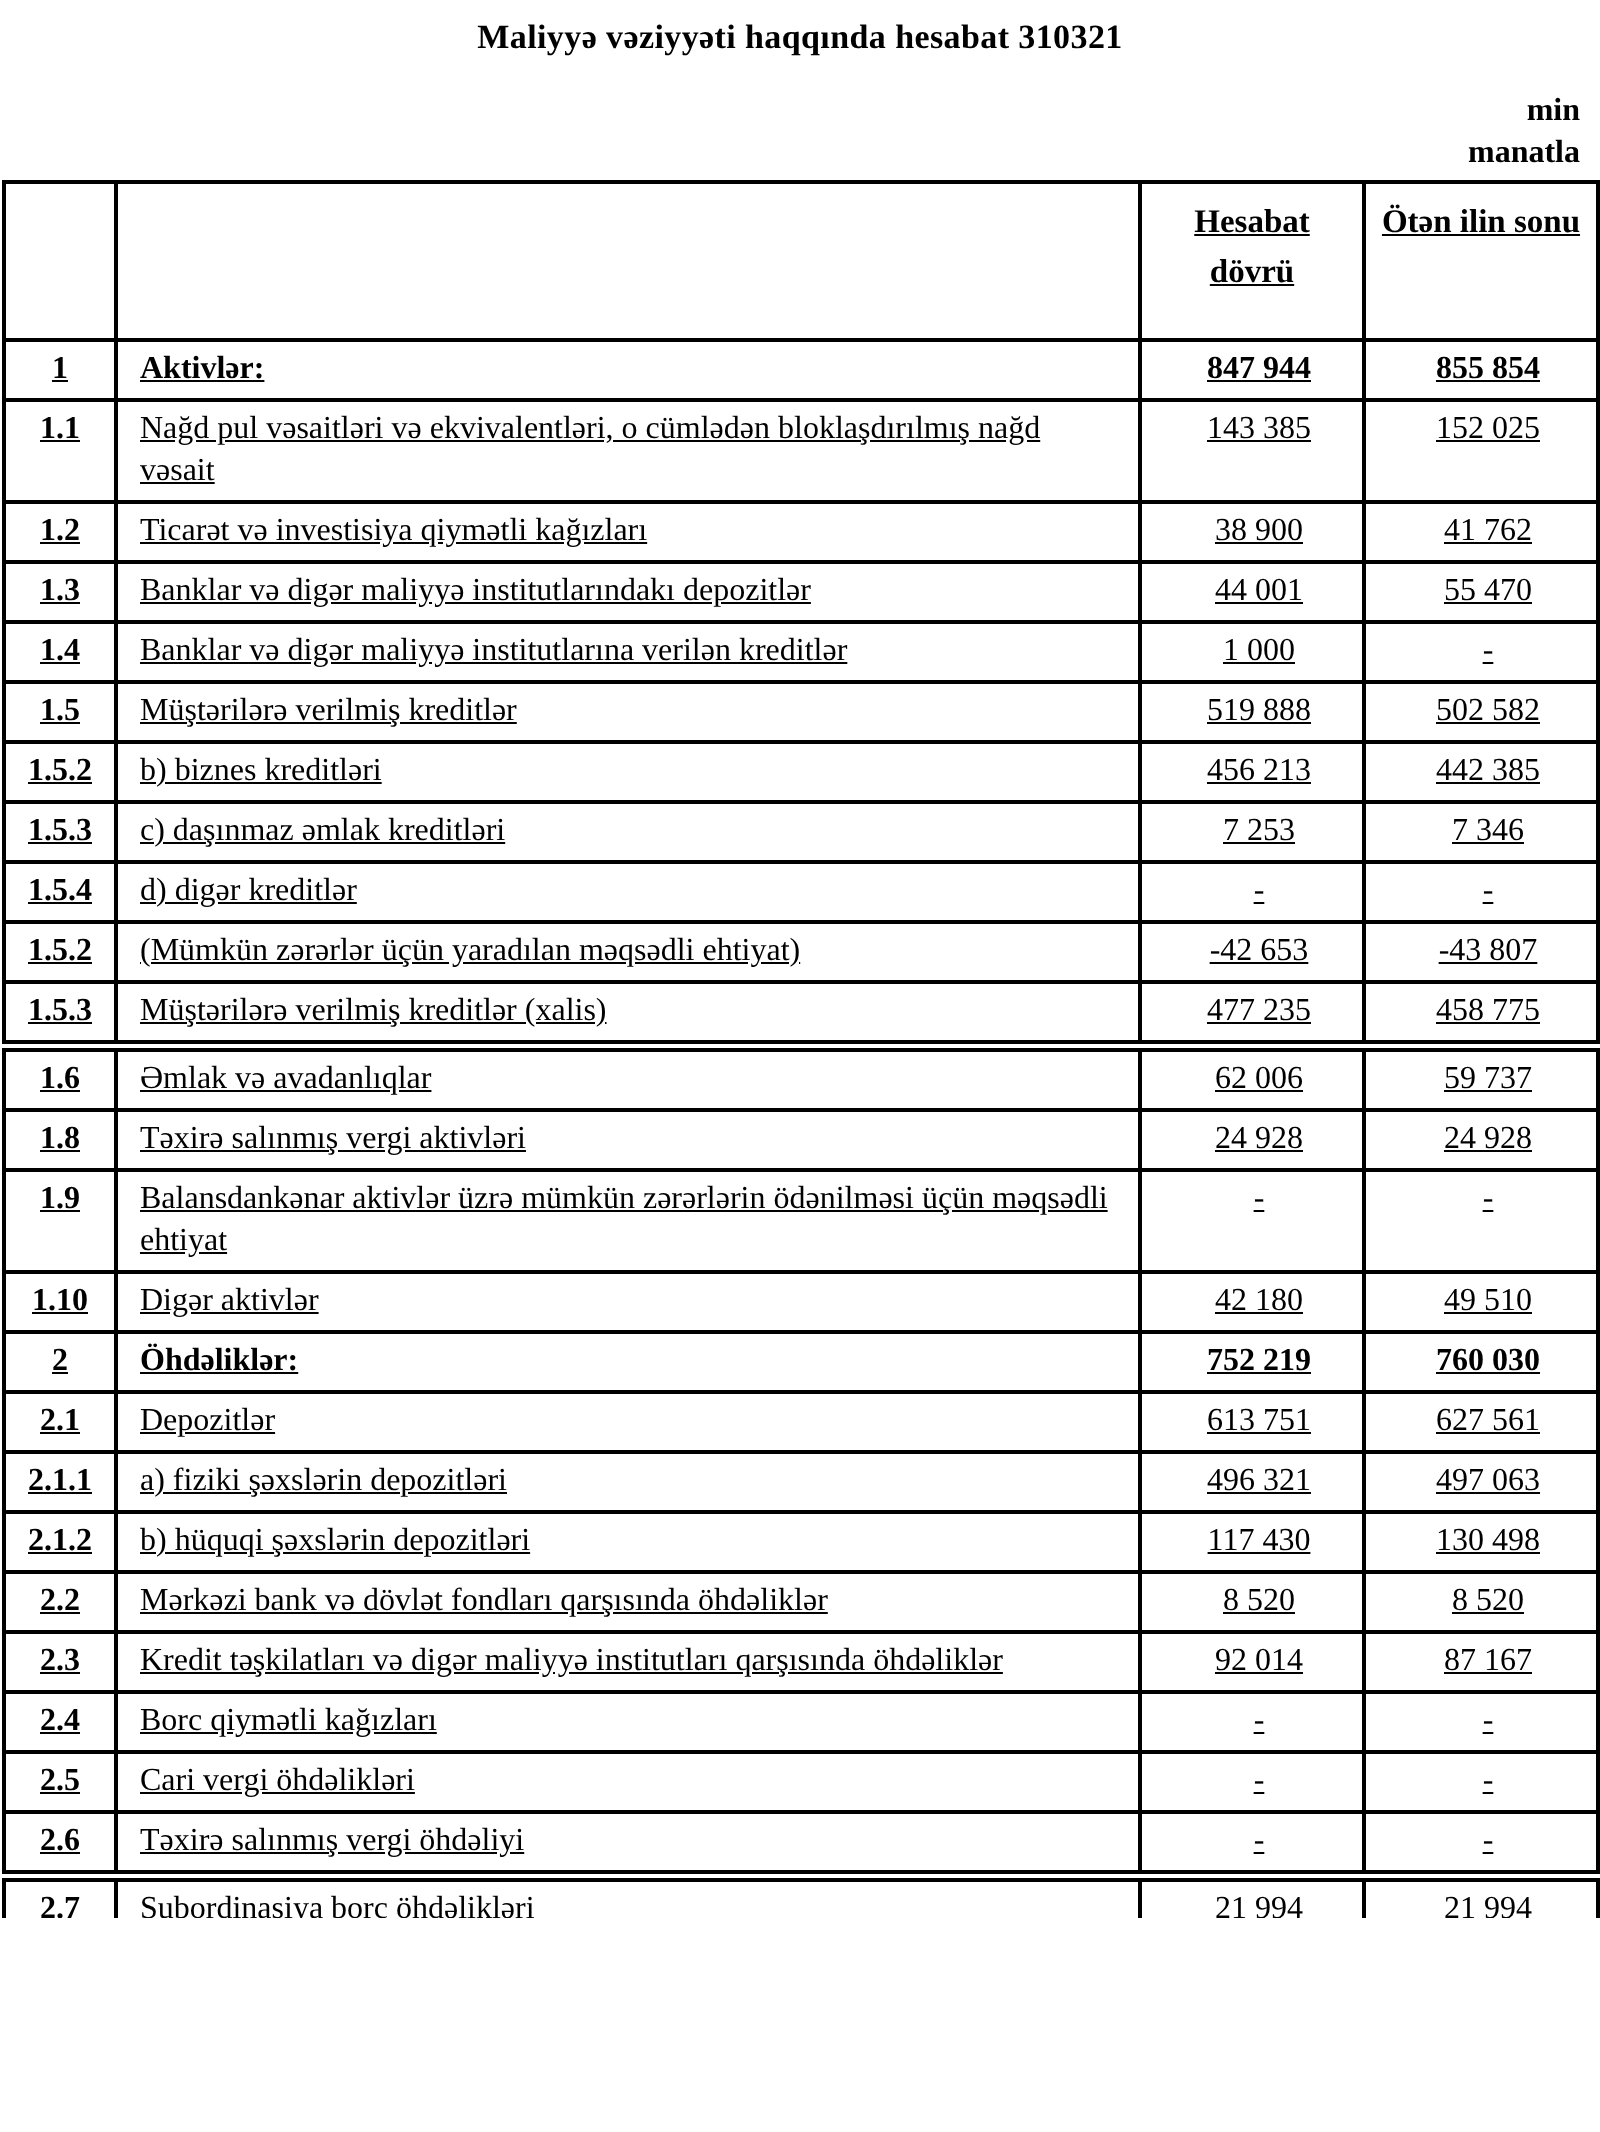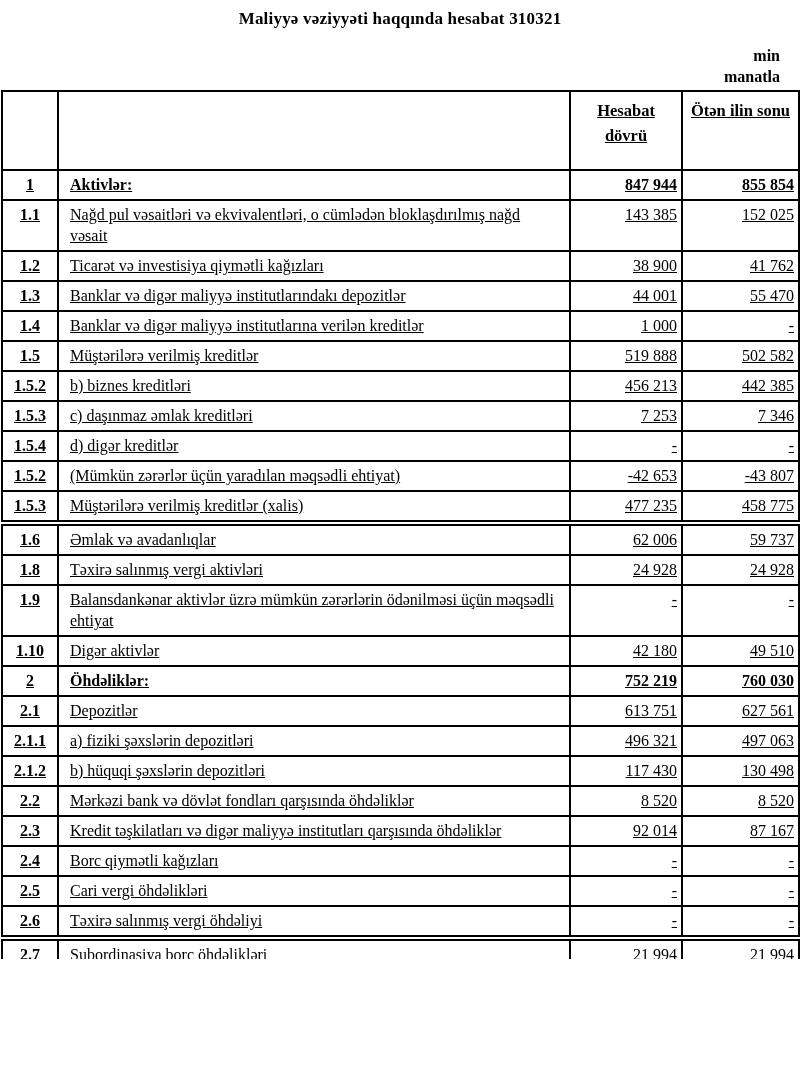--- a/index.html
+++ b/index.html
@@ -22,21 +22,21 @@
     font-size: 17px;
     line-height: 22px;
     padding-top: 8px;
     letter-spacing: 0.2px;
   }
   .unit-note {
     text-align: right;
     font-weight: bold;
     font-size: 16px;
     line-height: 21px;
-    margin: 15px 20px 3px 0;
+    margin: 15px 10px 3px 0;
   }
   table.report-table {
     border-collapse: collapse;
     table-layout: fixed;
     width: 797px;
     margin-left: 1px;
     font-size: 16px;
     text-decoration: underline;
   }
   .report-table col.c-no    { width: 56px; }
@@ -61,21 +61,21 @@
   .report-table td.no-cell {
     text-align: center;
     font-weight: bold;
     padding: 3px 2px 4px 2px;
   }
   .report-table td.label-cell {
     text-align: left;
     padding: 3px 8px 4px 11px;
   }
   .report-table td.val-cell {
-    text-align: right;
+    text-align: center;
     padding: 3px 4px 4px 11px;
   }
   .report-table tr.section-row td {
     font-weight: bold;
   }
   .report-table tr.thick-top td {
     border-top: 6px double #000000;
   }
 </style>
 </head>

